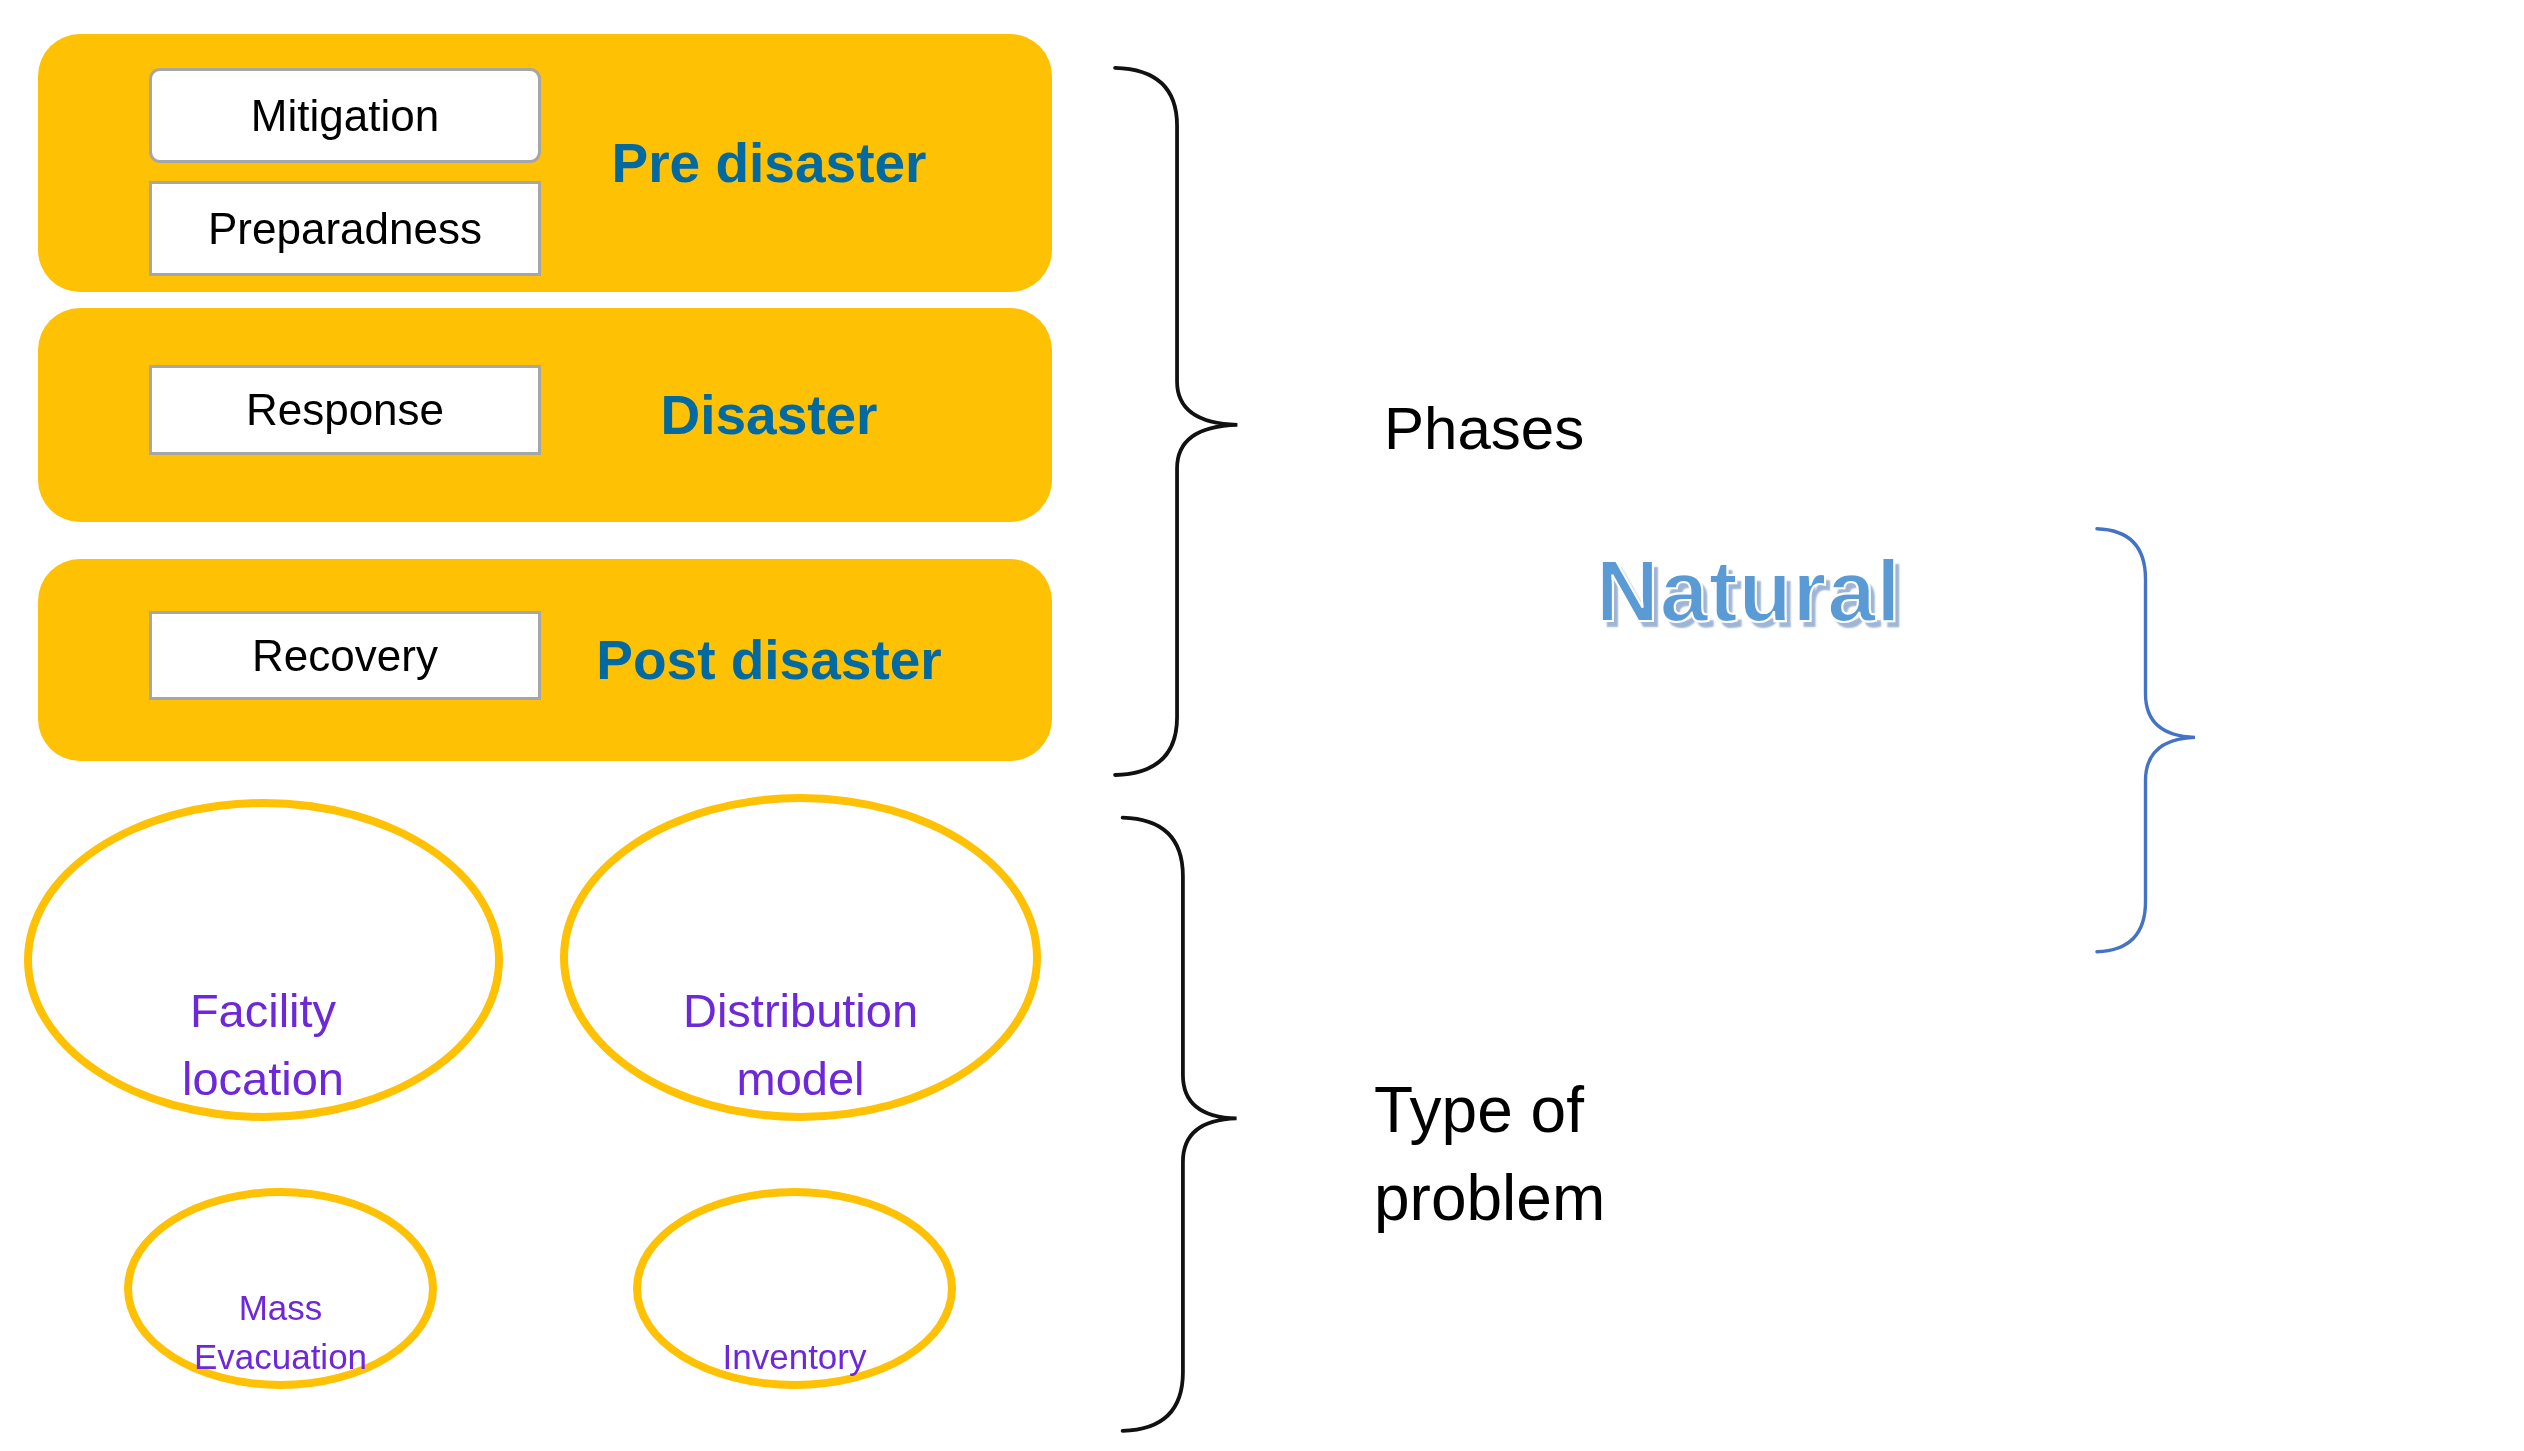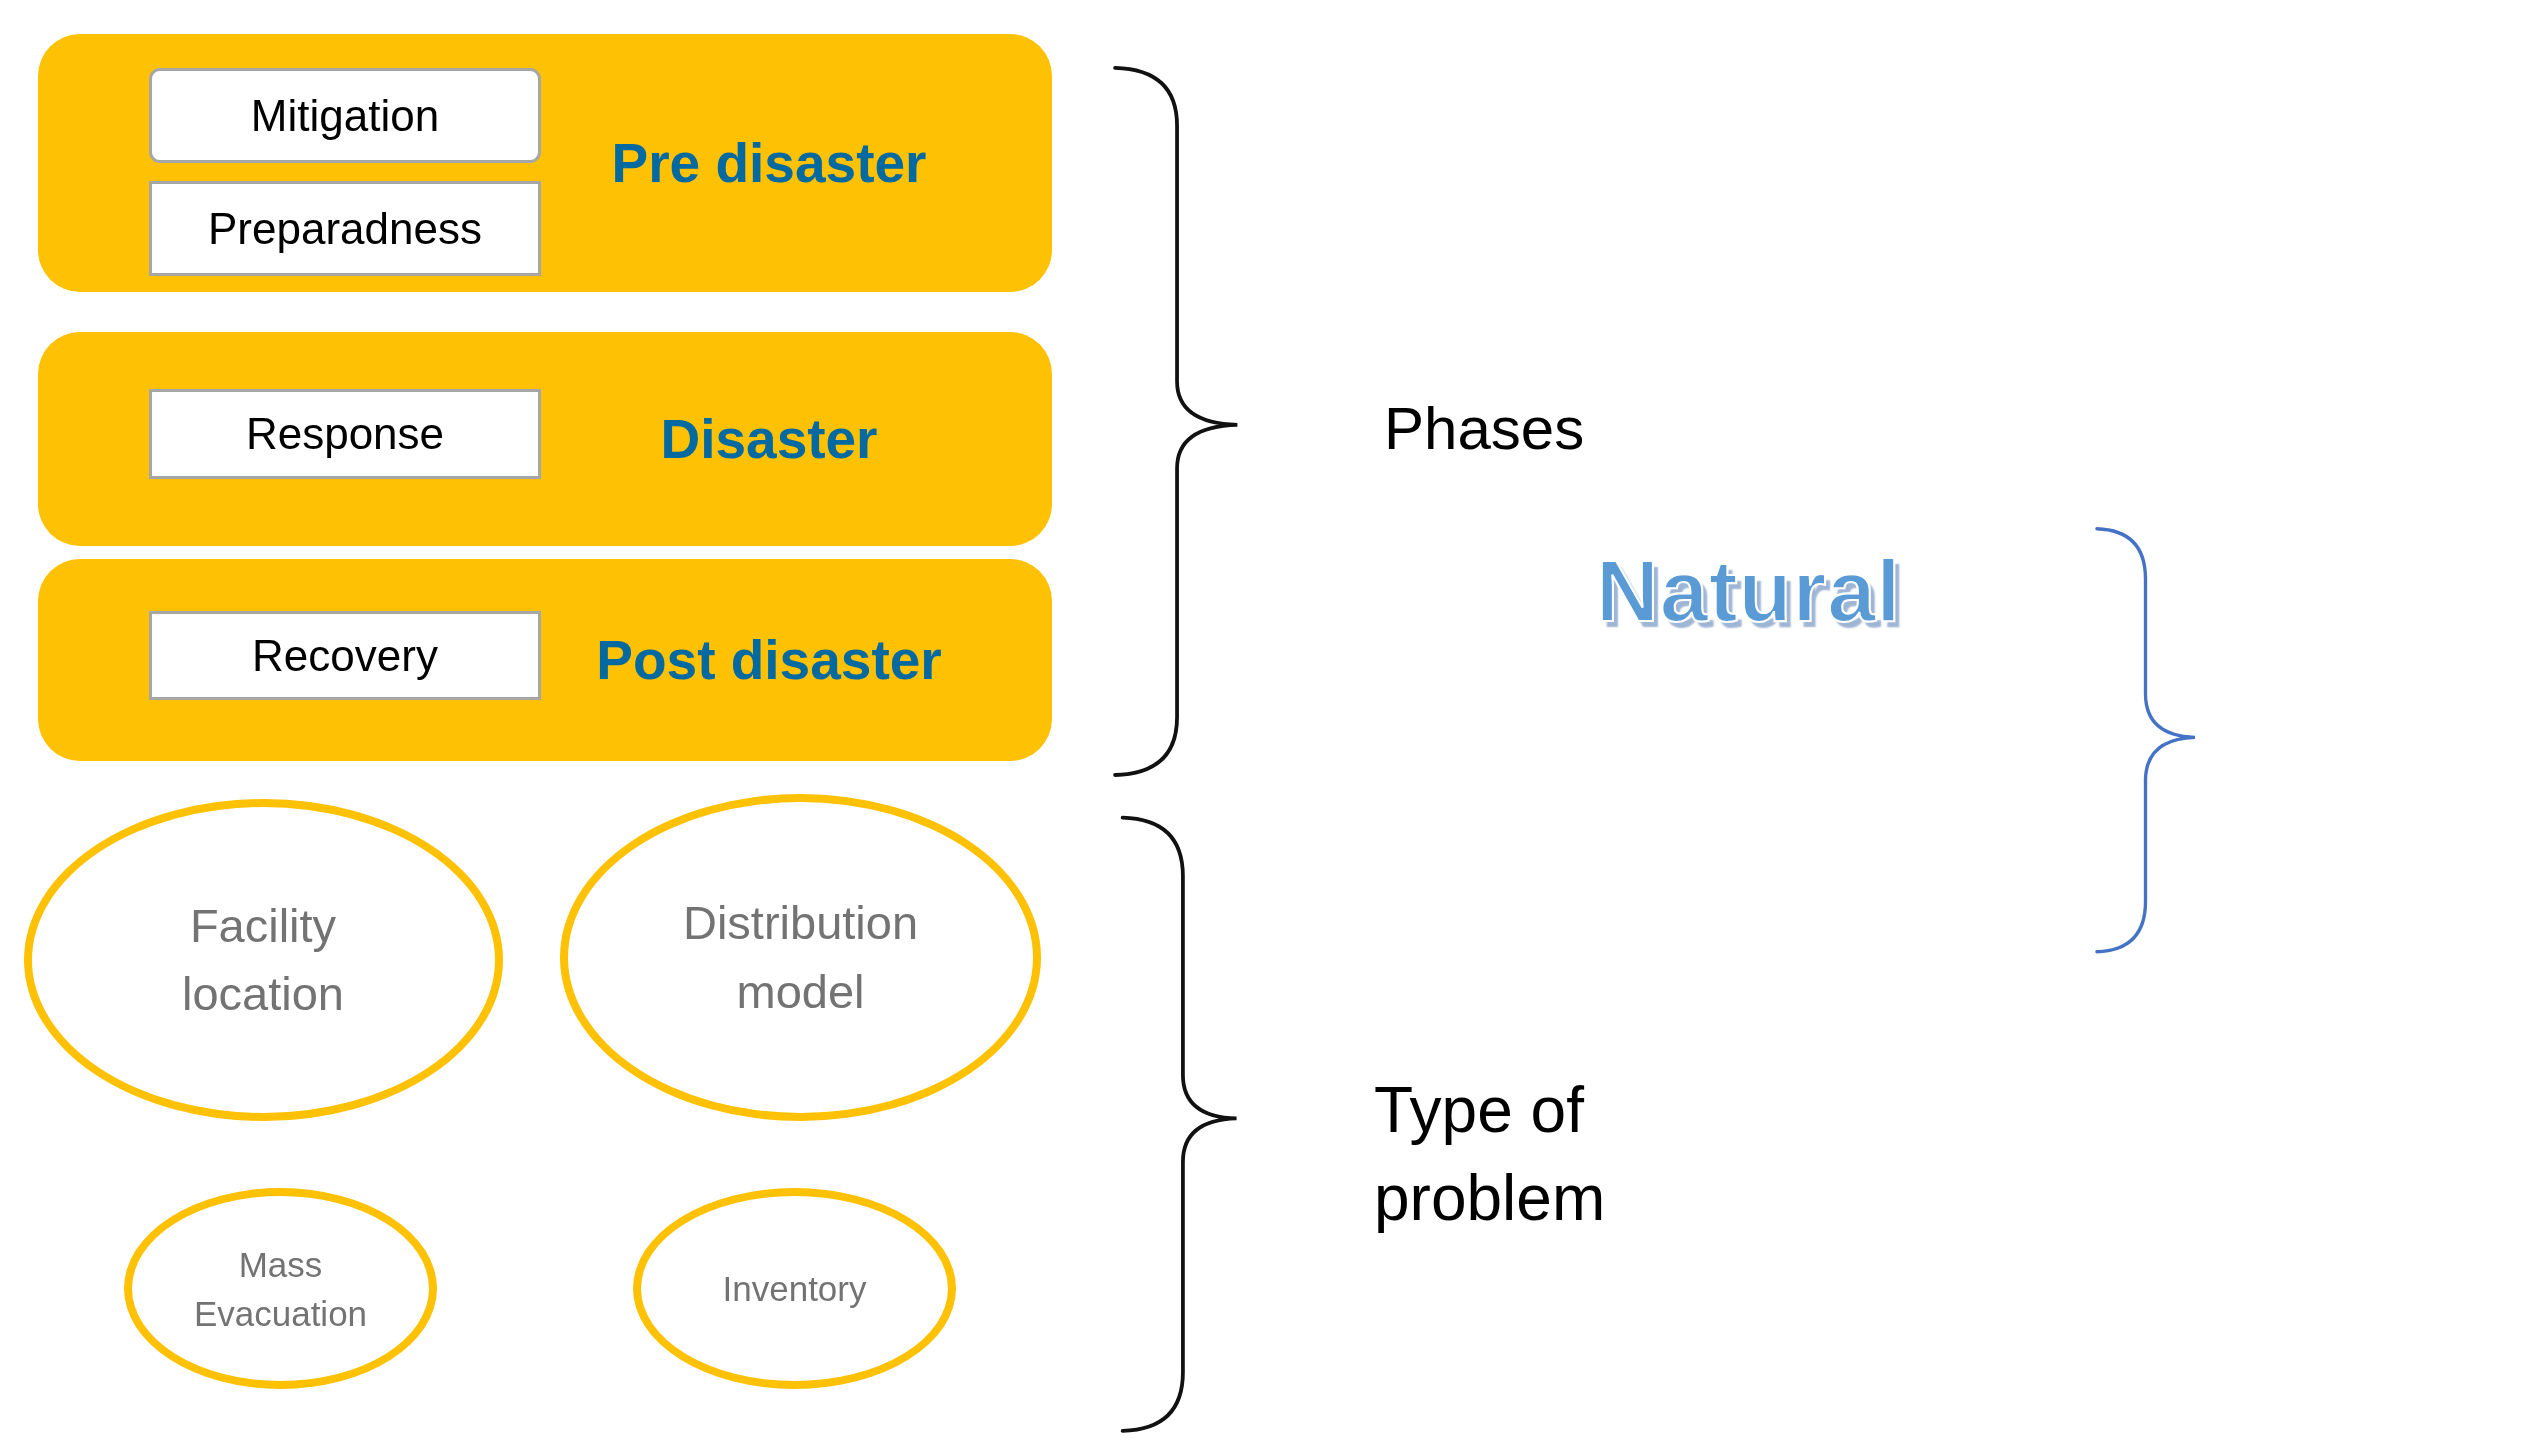--- a/index.html
+++ b/index.html
@@ -14,21 +14,21 @@
 
   
   .phase-block {
     position: absolute;
     left: 38px;
     width: 1014px;
     background: #FFC103;
     border-radius: 42px;
   }
   #block-pre  { top: 34px;  height: 258px; }
-  #block-dis  { top: 332px; height: 214px; text-align: center; }
+  #block-dis  { top: 308px; height: 214px; text-align: center; }
   #block-post { top: 559px; height: 202px; }
 
   .phase-box {
     position: absolute;
     left: 111px;
     width: 392px;
     box-sizing: border-box;
     background: #ffffff;
     border: 3.4px solid #A6A6A6;
     display: flex;
@@ -95,24 +95,24 @@
   #wa-manmade { left: 1535px; top: 798px; }
 
   
   .ellipse {
     position: absolute;
     box-sizing: border-box;
     background: #ffffff;
     border: 8.4px solid #FFC103;
     border-radius: 50%;
     display: flex;
-    align-items: center;
+    align-items: flex-end;
     justify-content: center;
     text-align: center;
-    color: #737373;
+    color: #6d28d9;
   }
   #el-facility     { left: 23.5px;  top: 799px;  width: 479px; height: 322px; font-size: 47px; line-height: 1.45; }
   #el-distribution { left: 560px; top: 794px;  width: 481px; height: 327px; font-size: 47px; line-height: 1.45; }
   #el-mass         { left: 124px; top: 1188px; width: 313px; height: 201px; font-size: 35px; line-height: 1.4; }
   #el-inventory    { left: 633px; top: 1188px; width: 323px; height: 201px; font-size: 35px; line-height: 1.4; }
   .ellipse-text { display: inline-block; }
   #el-facility .ellipse-text     { width: 251px; }
   #el-distribution .ellipse-text { width: 302px; }
   #el-mass .ellipse-text         { width: 194px; }
   #el-inventory .ellipse-text    { width: 268px; }

